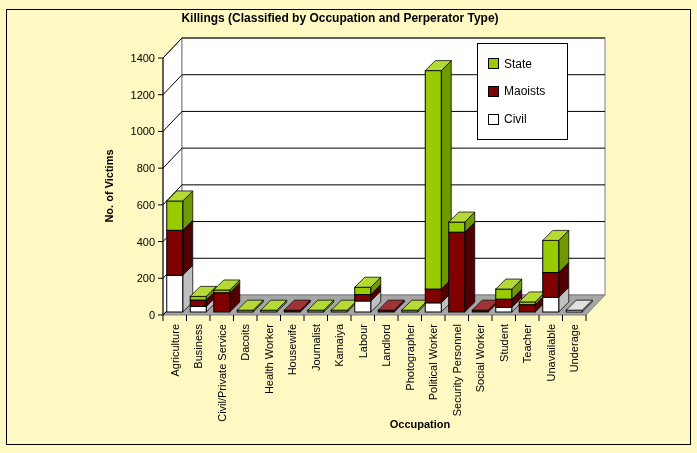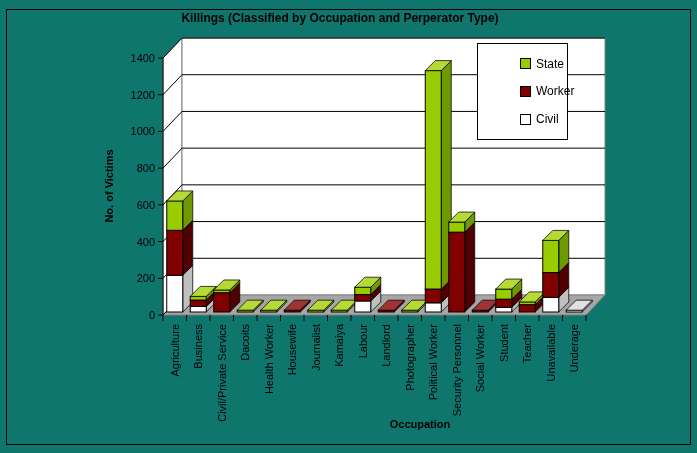--- a/index.html
+++ b/index.html
@@ -1,30 +1,30 @@
 <!DOCTYPE html>
 <html><head>
 <meta charset="utf-8">
 <style>
   html,body{margin:0;padding:0;background:#fff;}
   #stage{
-    position:relative;width:697px;height:453px;background:#0f766e;
+    position:relative;width:697px;height:453px;background:#fef9c3;
     font-family:"Liberation Sans",sans-serif;overflow:hidden;
   }
   #chart-svg{position:absolute;left:0;top:0;}
   svg text{font-family:"Liberation Sans",sans-serif;fill:#000;}
   .chart-title{font-size:12px;font-weight:bold;}
   .axis-title{font-size:11px;font-weight:bold;}
   #legend{
     position:absolute;left:477px;top:43px;width:91px;height:97px;
     background:#fff;border:1px solid #000;box-sizing:border-box;
     display:flex;flex-direction:column;justify-content:space-around;
     padding:6px 0 6px 10px;
   }
-  .legend-item{display:flex;align-items:center;gap:5px;margin-left:32px;}
+  .legend-item{display:flex;align-items:center;gap:5px;}
   .legend-swatch{width:9px;height:9px;border:1px solid #000;flex:0 0 auto;}
   .legend-label{font-size:12px;color:#000;white-space:nowrap;}
 </style>
 </head>
 <body>
 
 <div id="stage">
   <svg id="chart-svg" width="697" height="453" viewBox="0 0 697 453">
     <rect x="6.5" y="9.5" width="684" height="435" fill="none" stroke="#000000"></rect>
     <text class="chart-title" x="340" y="22" text-anchor="middle">Killings (Classified by Occupation and Perperator Type)</text>
@@ -225,20 +225,20 @@
     <text class="axis-title" x="113" y="186" text-anchor="middle" transform="rotate(-90,113,186)">No. of Victims</text>
     <text class="axis-title" x="420" y="428" text-anchor="middle">Occupation</text>
   </svg>
   <div id="legend">
       <div class="legend-item">
         <span class="legend-swatch" style="background: rgb(153, 204, 0);"></span>
         <span class="legend-label">State</span>
       </div>
       <div class="legend-item">
         <span class="legend-swatch" style="background: rgb(128, 0, 0);"></span>
-        <span class="legend-label">Worker</span>
+        <span class="legend-label">Maoists</span>
       </div>
       <div class="legend-item">
         <span class="legend-swatch" style="background: rgb(255, 255, 255);"></span>
         <span class="legend-label">Civil</span>
       </div>
     </div>
 </div>
 
 </body></html>

